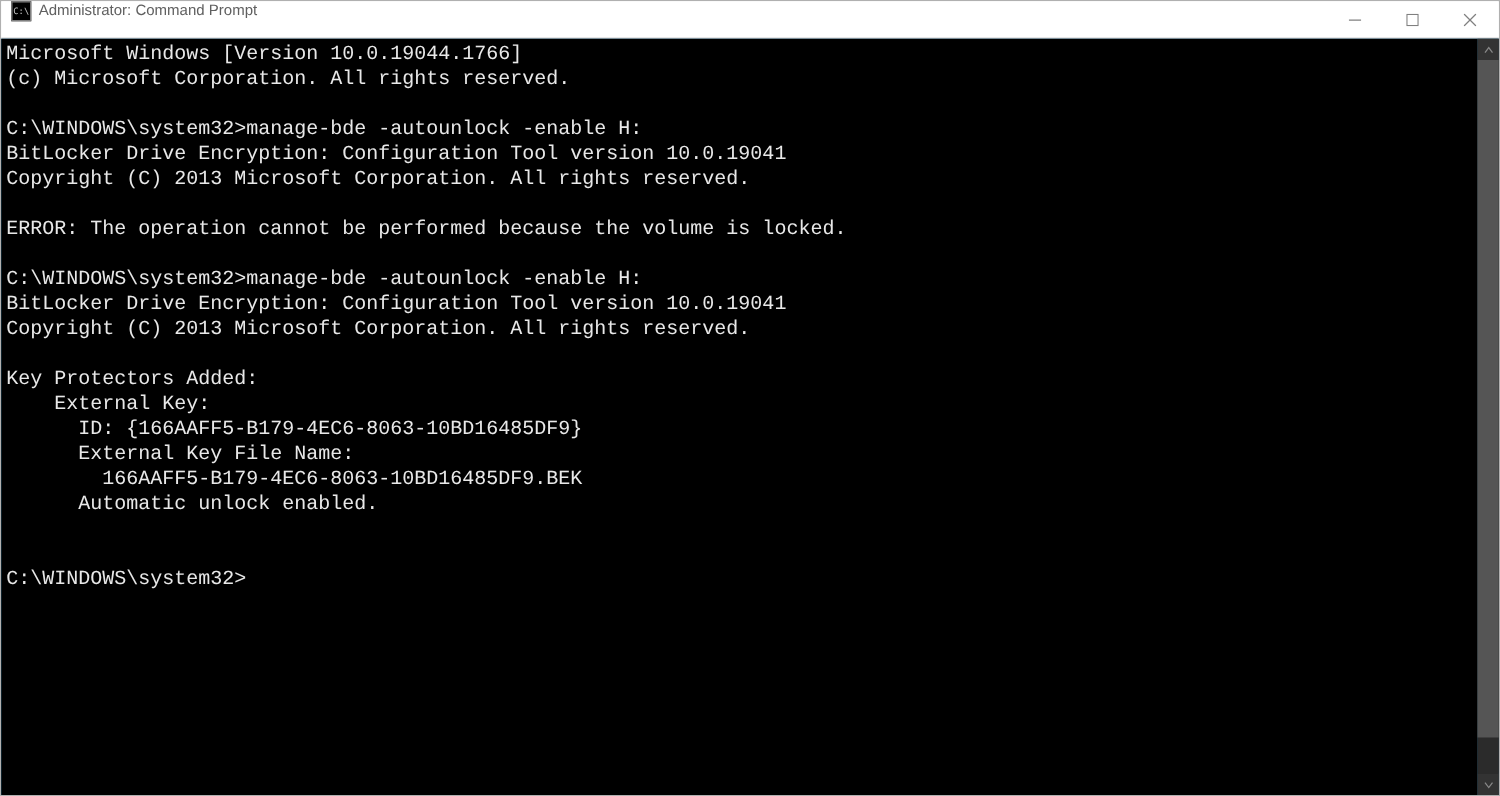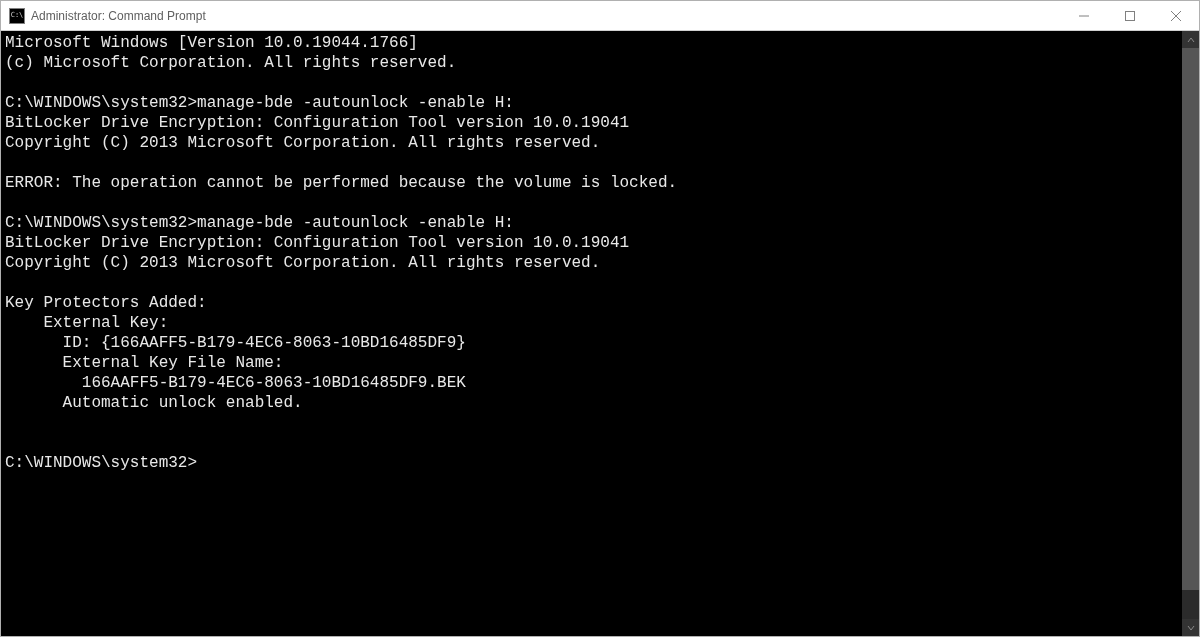--- a/index.html
+++ b/index.html
@@ -15,21 +15,21 @@
     height: 637px;
     border: 1px solid #b0b0b0;
     background: #fff;
     display: flex;
     flex-direction: column;
   }
   .titlebar {
     height: 30px;
     background: #fff;
     display: flex;
-    align-items: center;
+    align-items: flex-start;
     border-bottom: 1px solid #d0d0d0;
     font-size: 12px;
     color: #606060;
   }
   .titlebar-icon {
     width: 16px;
     height: 16px;
     margin: 0 6px 0 8px;
     background: #000;
     border: 1px solid #808080;

